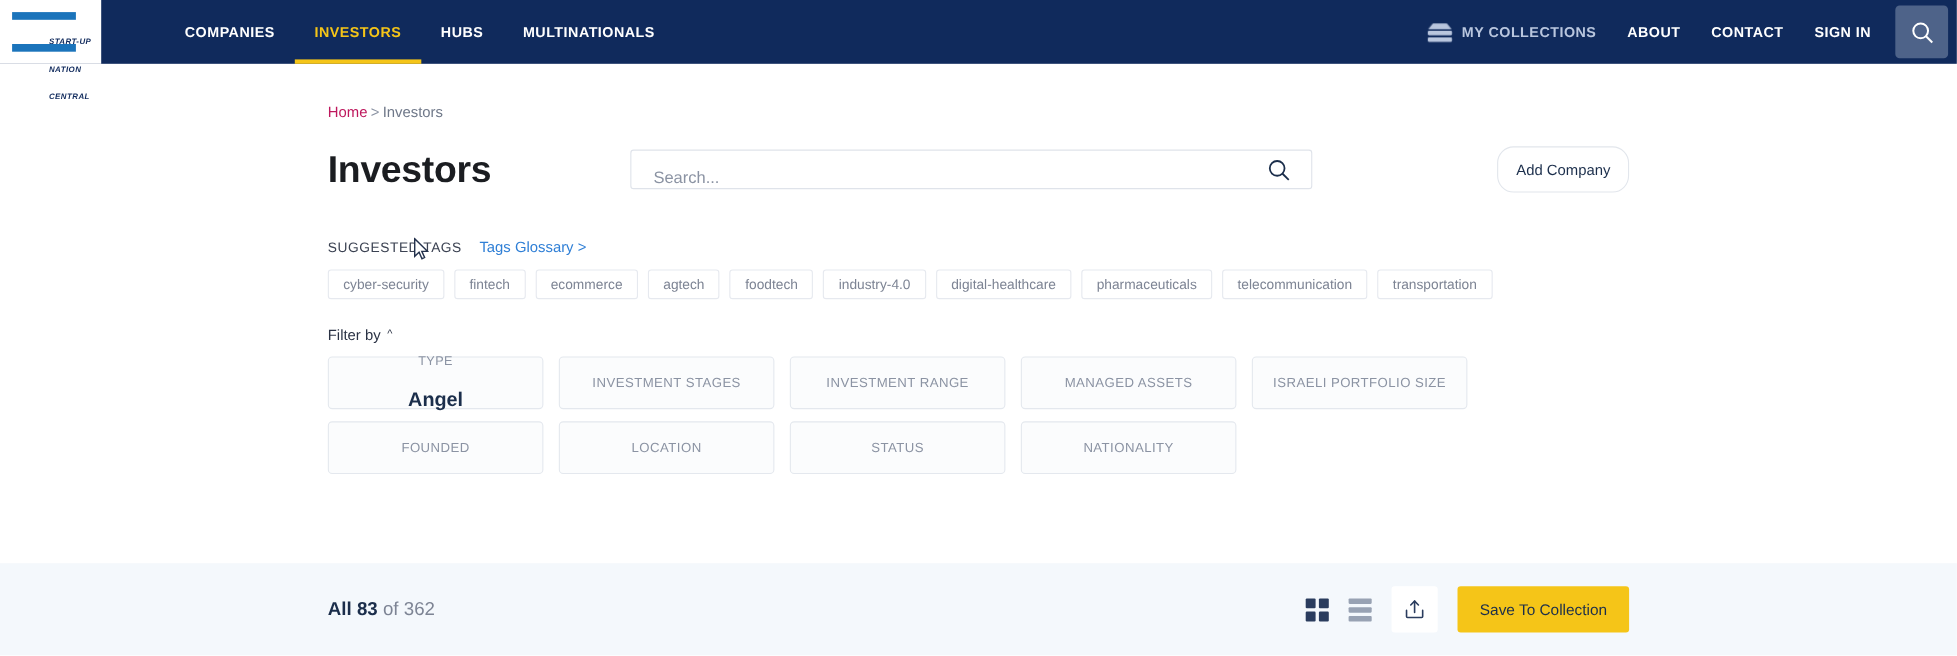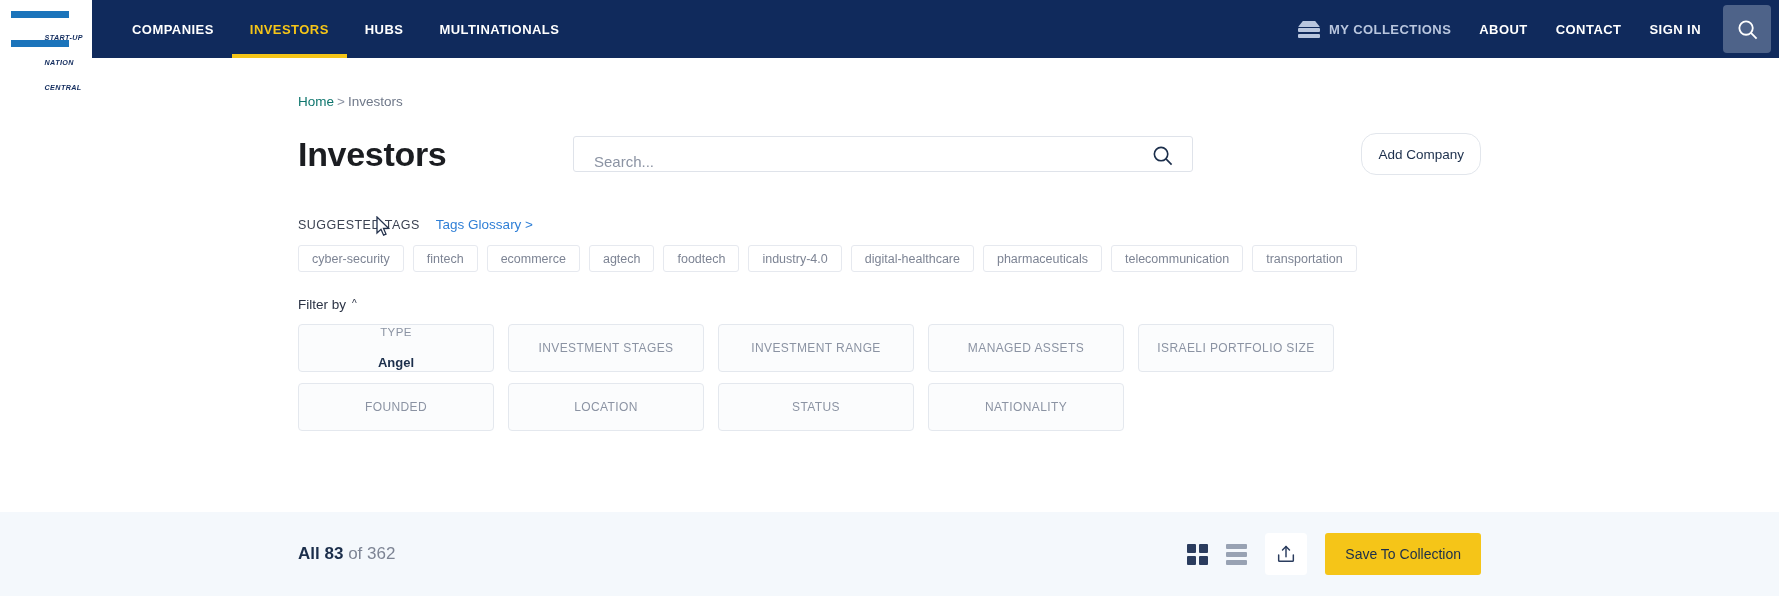--- a/index.html
+++ b/index.html
@@ -11,20 +11,21 @@
     overflow:hidden;
     position:relative;
   }
 
   
   .topbar {
     height:58px; width:100%;
     background:#102a5c;
     display:flex; align-items:stretch;
     position:relative;
+    gap:36px;
   }
   .logo-box {
     width:92px; height:58px; background:#ffffff;
     display:flex; align-items:center; justify-content:center;
     flex:0 0 92px;
   }
   .logo {
     width:74px; height:42px; position:relative;
   }
   .logo .bar {
@@ -78,21 +79,21 @@
   }
 
   
   .main { padding:0; position:relative; }
   .wrap { padding-left:298px; padding-right:298px; }
 
   .breadcrumb {
     padding-top:36px;
     font-size:13.5px; color:#8b93a3;
   }
-  .breadcrumb a { color:#0f766e; text-decoration:none; cursor:pointer; }
+  .breadcrumb a { color:#be185d; text-decoration:none; cursor:pointer; }
   .breadcrumb .sep { color:#8b93a3; margin:0 3px; }
   .breadcrumb .cur { color:#6f7889; }
 
   .title-row {
     display:flex; align-items:center; margin-top:24px;
   }
   .page-title {
     font-size:34px; font-weight:bold; color:#1b1d21; letter-spacing:-0.3px;
     width:275px; flex:0 0 275px;
   }
@@ -136,21 +137,21 @@
   .filters { margin-top:12px; display:flex; flex-direction:column; gap:11px; }
   .filter-row { display:flex; gap:14px; }
   .filter-pill {
     width:196px; height:48px; border:1px solid #e4e8ee; border-radius:4px;
     background:#fbfcfd; display:flex; flex-direction:column;
     align-items:center; justify-content:center; cursor:pointer; text-align:center;
     line-height:1.25;
   }
   .filter-pill .flabel { font-size:12px; color:#8b93a3; letter-spacing:0.4px; }
   .filter-pill.selected .flabel { font-size:11.5px; }
-  .filter-pill .fvalue { font-size:13px; color:#1b2e4b; font-weight:bold; margin-top:16px; }
+  .filter-pill .fvalue { font-size:18px; color:#1b2e4b; font-weight:bold; margin-top:16px; }
 
   
   .bottombar {
     position:absolute; left:0; right:0; bottom:0; height:84px;
     background:#f4f8fc;
     display:flex; align-items:center;
     padding-left:298px; padding-right:298px;
   }
   .count { font-size:17px; color:#7d8494; }
   .count b { color:#1b2e4b; font-weight:bold; }

